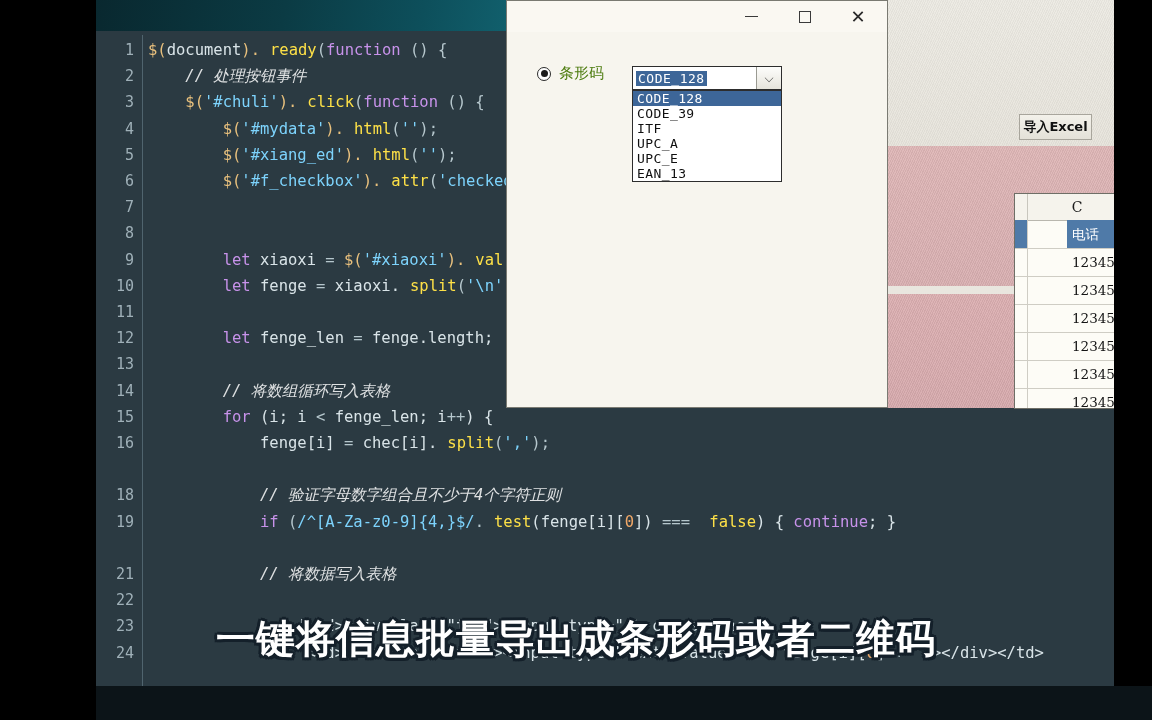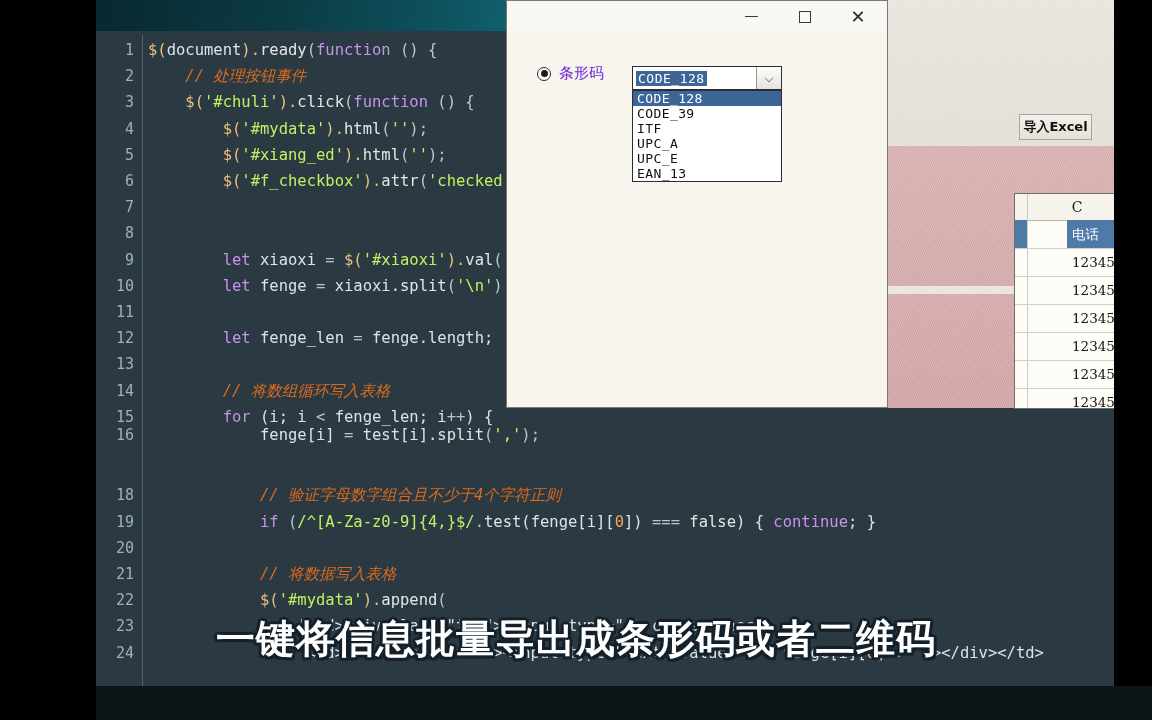--- a/index.html
+++ b/index.html
@@ -28,26 +28,26 @@
   
   .editor{position:absolute;left:96px;top:31px;width:1056px;height:655px;background:#2b3a42;}
   .gutter{position:absolute;left:0;top:0;width:45px;height:100%;background:#2b3a42;}
   .gutter-rule{position:absolute;left:46px;top:4px;width:1px;height:651px;background:#50646e;}
   .code-wrap{position:absolute;left:0;top:0;width:100%;height:100%;}
   .ln{position:absolute;left:0;width:100%;height:26.2px;line-height:26.2px;
       font-family:"DejaVu Sans Mono","Liberation Mono",monospace;font-size:15.5px;white-space:pre;}
   .ln .num{position:absolute;left:0;width:38px;text-align:right;color:#9fb0b8;font-size:15px;}
   .ln .src{position:absolute;left:52px;color:#d6e2e6;}
   .k-var{color:#c792ea;}
-  .k-fn{color:#e5e5e5;}
-  .k-str{color:#bef264;}
+  .k-fn{color:#fde047;margin-left:10px;}
+  .k-str{color:#7dd3fc;}
   .k-num{color:#f0a868;}
   .k-plain{color:#d9e4e8;}
   .k-doll{color:#e8c07d;}
-  .k-cmt{color:#f97316;font-style:italic;opacity:.85;}
+  .k-cmt{color:#ffffff;font-style:italic;opacity:.85;}
   .k-op{color:#b6c7cd;}
 
   
   .mask-right{position:absolute;left:1114px;top:0;width:38px;height:720px;background:#000;}
   .mask-left{position:absolute;left:0;top:0;width:96px;height:720px;background:#000;}
   .mask-bottom{position:absolute;left:0;top:686px;width:1152px;height:34px;background:#0c1418;}
   .mask-bottom2{position:absolute;left:0;top:686px;width:96px;height:34px;background:#000;}
 
   
   .dlg{position:absolute;left:506px;top:0;width:382px;height:408px;background:#f7f5ee;
@@ -58,21 +58,21 @@
   .wbtn.min{right:113px;}
   .wbtn.max{right:59px;}
   .wbtn.close{right:6px;font-size:18px;}
   .mini-dash{width:13px;height:1.5px;background:#3a3a3a;}
   .mini-sq{width:12px;height:12px;border:1.6px solid #3a3a3a;box-sizing:border-box;}
 
   .radio-row{position:absolute;left:30px;top:63px;display:flex;align-items:center;gap:8px;}
   .radio{width:14px;height:14px;border-radius:50%;border:1.6px solid #2b2b2b;box-sizing:border-box;
          background:#fff;display:flex;align-items:center;justify-content:center;}
   .radio i{width:7px;height:7px;border-radius:50%;background:#1b1b1b;display:block;}
-  .radio-lbl{font-size:15px;color:#6d28d9;font-family:"DejaVu Sans",sans-serif;}
+  .radio-lbl{font-size:15px;color:#4d7c0f;font-family:"DejaVu Sans",sans-serif;}
 
   .combo{position:absolute;left:632px;top:66px;width:150px;height:24px;border:1px solid #2d2d2d;
          background:#fff;box-sizing:border-box;display:flex;}
   .combo .val{flex:1;padding:1px 3px;font-family:"DejaVu Sans Mono","Liberation Mono",monospace;
               font-size:13px;color:#fff;display:flex;align-items:center;}
   .combo .val span{background:#3d6698;padding:0 2px;letter-spacing:.5px;}
   .combo .arrow{width:24px;border-left:1px solid #9a9a92;background:linear-gradient(180deg,#fdfdfb,#e6e4dc);
                 display:flex;align-items:center;justify-content:center;color:#3a3a3a;font-size:12px;}
 
   .dropdown{position:absolute;left:632px;top:90px;width:150px;border:1px solid #2d2d2d;background:#fff;
@@ -136,26 +136,25 @@
         <div class="ln" style="top: 137px;"><span class="num">6</span><span class="src"><span>        </span><span class="k-doll">$(</span><span class="k-str">'#f_checkbox'</span><span class="k-doll">).</span><span class="k-fn">attr</span><span class="k-op">(</span><span class="k-str">'checked'</span><span class="k-op">, </span></span></div>
         <div class="ln" style="top: 163.2px;"><span class="num">7</span><span class="src"></span></div>
         <div class="ln" style="top: 189.4px;"><span class="num">8</span><span class="src"><span>        </span></span></div>
         <div class="ln" style="top: 215.6px;"><span class="num">9</span><span class="src"><span>        </span><span class="k-var">let</span><span class="k-plain"> xiaoxi </span><span class="k-op">=</span><span class="k-doll"> $(</span><span class="k-str">'#xiaoxi'</span><span class="k-doll">).</span><span class="k-fn">val</span><span class="k-op">(</span></span></div>
         <div class="ln" style="top: 241.8px;"><span class="num">10</span><span class="src"><span>        </span><span class="k-var">let</span><span class="k-plain"> fenge </span><span class="k-op">=</span><span class="k-plain"> xiaoxi.</span><span class="k-fn">split</span><span class="k-op">(</span><span class="k-str">'\n'</span><span class="k-op">)</span></span></div>
         <div class="ln" style="top: 268px;"><span class="num">11</span></div>
         <div class="ln" style="top: 294.2px;"><span class="num">12</span><span class="src"><span>        </span><span class="k-var">let</span><span class="k-plain"> fenge_len </span><span class="k-op">=</span><span class="k-plain"> fenge.length;</span></span></div>
         <div class="ln" style="top: 320.4px;"><span class="num">13</span><span class="src"></span></div>
         <div class="ln" style="top: 346.6px;"><span class="num">14</span><span class="src"><span>        </span><span class="k-cmt">// 将数组循环写入表格</span></span></div>
         <div class="ln" style="top: 372.8px;"><span class="num">15</span><span class="src"><span>        </span><span class="k-var">for</span><span class="k-plain"> (i; i </span><span class="k-op">&lt;</span><span class="k-plain"> fenge_len; i</span><span class="k-op">++</span><span class="k-plain">) {</span></span></div>
-        <div class="ln" style="top: 391px;"><span class="num">16</span><span class="src"><span>            </span><span class="k-plain">fenge[i] </span><span class="k-op">=</span><span class="k-plain"> test[i].</span><span class="k-fn">split</span><span class="k-op">(</span><span class="k-str">','</span><span class="k-op">);</span></span></div>
+        <div class="ln" style="top: 399px;"><span class="num">16</span><span class="src"><span>            </span><span class="k-plain">fenge[i] </span><span class="k-op">=</span><span class="k-plain"> chec[i].</span><span class="k-fn">split</span><span class="k-op">(</span><span class="k-str">','</span><span class="k-op">);</span></span></div>
         <div class="ln" style="top: 451.4px;"><span class="num">18</span><span class="src"><span>            </span><span class="k-cmt">// 验证字母数字组合且不少于4个字符正则</span></span></div>
         <div class="ln" style="top: 477.6px;"><span class="num">19</span><span class="src"><span>            </span><span class="k-var">if</span><span class="k-op"> (</span><span class="k-str">/^[A-Za-z0-9]{4,}$/</span><span class="k-op">.</span><span class="k-fn">test</span><span class="k-plain">(fenge[i][</span><span class="k-num">0</span><span class="k-plain">]) </span><span class="k-op">===</span><span class="k-plain"> </span><span class="k-fn">false</span><span class="k-plain">) { </span><span class="k-var">continue</span><span class="k-plain">; }</span></span></div>
-        <div class="ln" style="top: 503.8px;"><span class="num">20</span><span class="src"></span></div>
         <div class="ln" style="top: 530px;"><span class="num">21</span><span class="src"><span>            </span><span class="k-cmt">// 将数据写入表格</span></span></div>
-        <div class="ln" style="top: 556.2px;"><span class="num">22</span><span class="src"><span>            </span><span class="k-doll">$(</span><span class="k-str">'#mydata'</span><span class="k-doll">).</span><span class="k-fn">append</span><span class="k-op">(</span></span></div>
+        <div class="ln" style="top: 556.2px;"><span class="num">22</span></div>
         <div class="ln" style="top: 582.4px;"><span class="num">23</span><span class="src"><span>                </span><span class="k-plain">'&lt;td&gt;&lt;div class="th1"&gt;&lt;input type="ch</span><span class="k-plain"> class="chec</span></span></div>
         <div class="ln" style="top: 608.6px;"><span class="num">24</span><span class="src"><span>                </span><span class="k-plain">'&lt;td&gt;&lt;div class="th1"&gt;&lt;input type="text" value="'</span><span class="k-op"> + </span><span class="k-plain">fenge[i][</span><span class="k-num">0</span><span class="k-plain">]</span><span class="k-op"> + </span><span class="k-plain">'"&gt;&lt;/div&gt;&lt;/td&gt;</span></span></div>
       </div>
   </div>
 
   <div class="photo-edge"></div>
   <div class="photo">
     <div class="band b1"></div>
     <div class="band b2"></div>
     <div class="band b3"></div>

